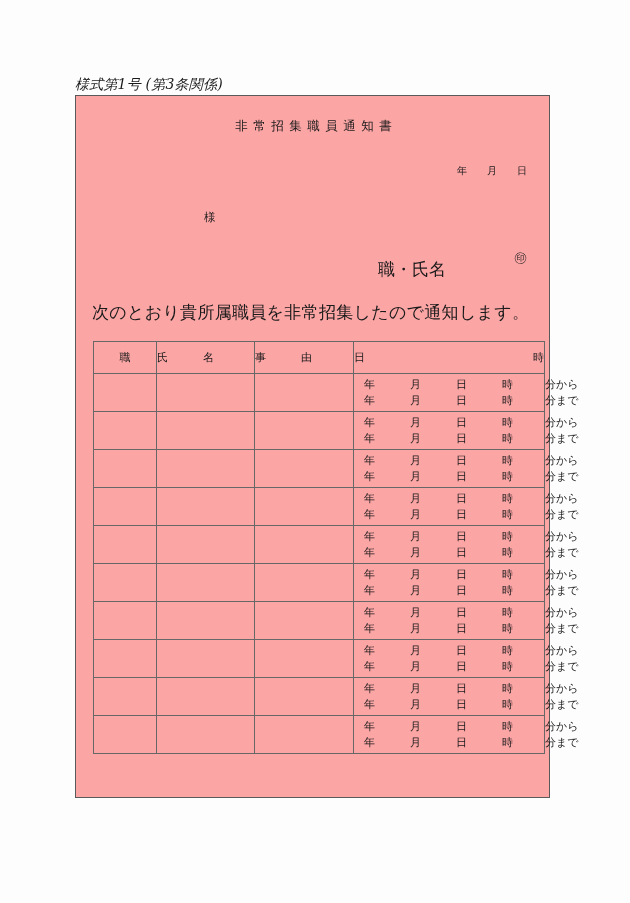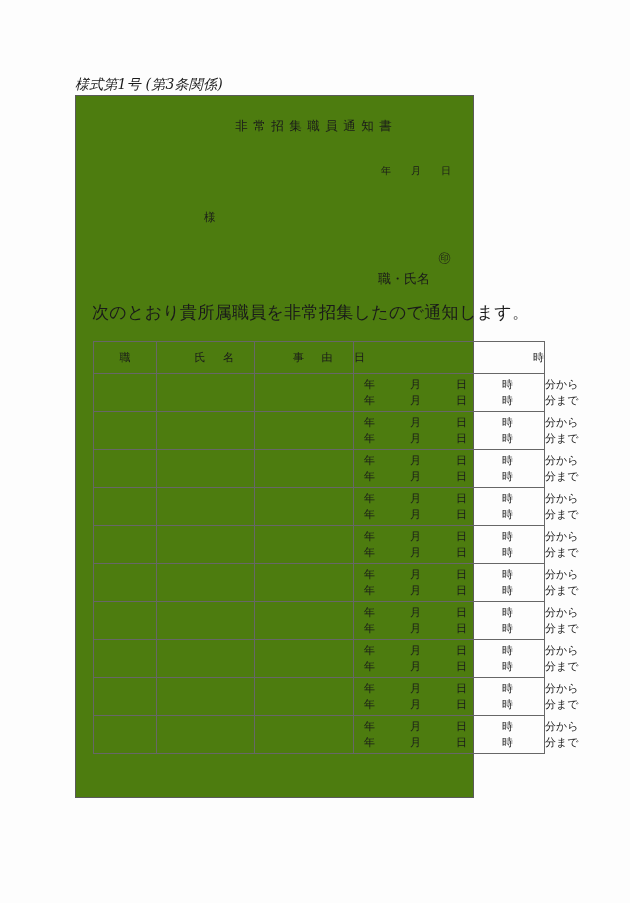--- a/index.html
+++ b/index.html
@@ -32,25 +32,25 @@
     letter-spacing: 0.2px;
     white-space: nowrap;
     font-style: italic;
   }
 
   
   .page-frame {
     position: absolute;
     left: 75px;
     top: 95px;
-    width: 399px;
+    width: 475px;
     height: 703px;
     border: 1px solid #5a5a5a;
     box-sizing: border-box;
-    background: #4d7c0f;
+    background: #fca5a5;
   }
 
   
   .doc-title {
     position: absolute;
     left: 0;
     top: 22px;
     width: 475px;
     text-align: center;
     font-size: 12.5px;
@@ -76,23 +76,23 @@
     left: 128px;
     top: 114px;
     font-size: 11.5px;
     white-space: nowrap;
   }
 
   
   .signer {
     position: absolute;
     left: 262px;
-    top: 174px;
+    top: 162px;
     width: 190px;
-    font-size: 13px;
+    font-size: 17px;
     white-space: nowrap;
     padding-left: 40px;
   }
   .seal {
     position: absolute;
     right: 22px;
     top: 155px;
     font-size: 13px;
     line-height: 1;
     white-space: nowrap;
@@ -132,21 +132,21 @@
   col.c-jiyu  { width: 99px; }
   col.c-date  { width: 191px; }
 
   thead th {
     height: 31px;
   }
   th.h-center {
     text-align: center;
   }
   th.h-spread {
-    text-align: center;
+    text-align: left;
     letter-spacing: 0;
   }
   th.h-spread .sp {
     display: inline-block;
     width: 46px;
   }
   th.h-jiyu .sp {
     display: inline-block;
     width: 46px;
   }

